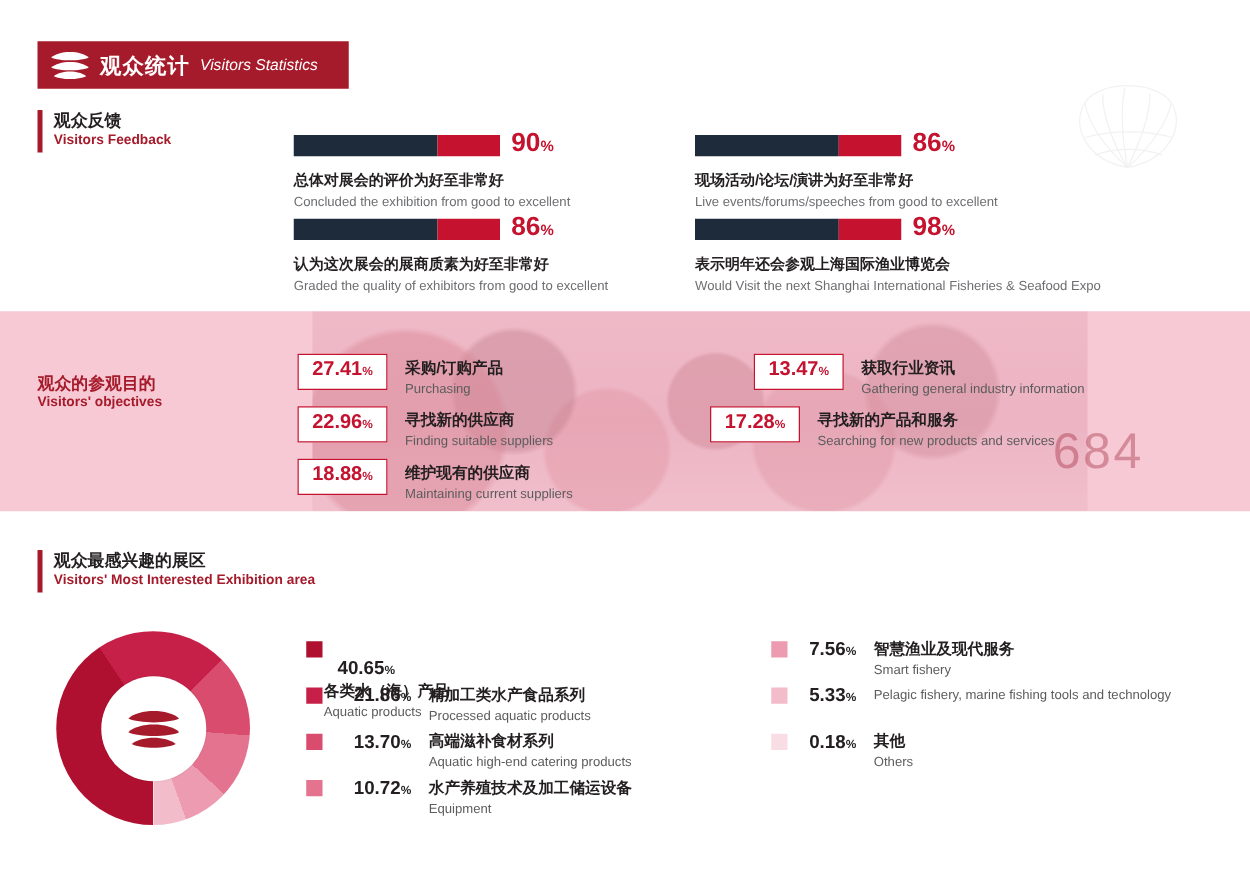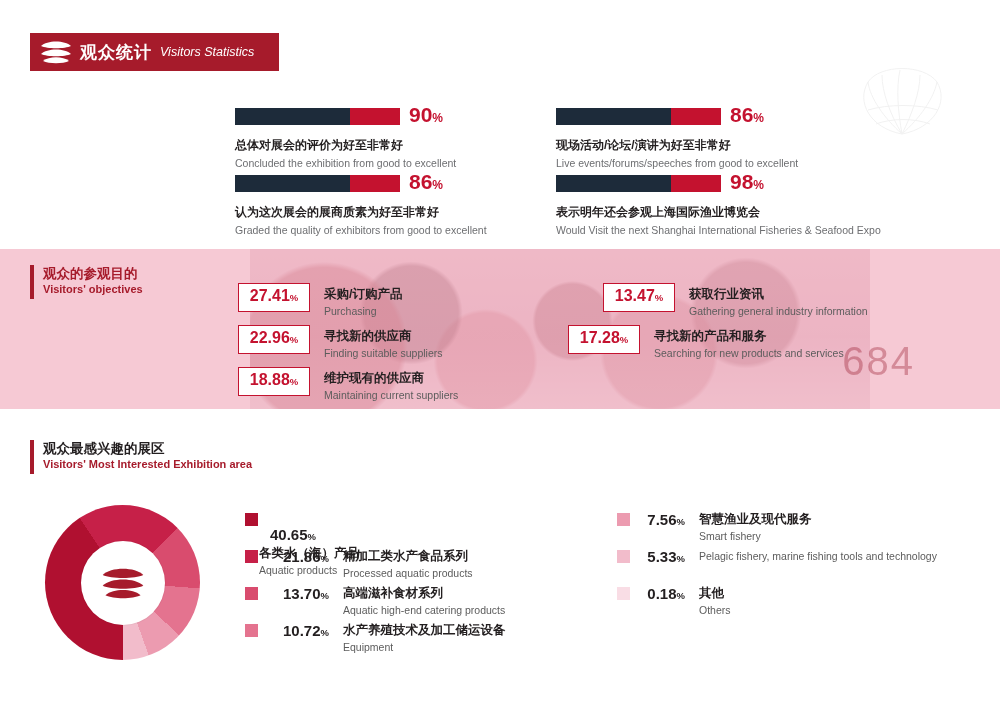--- a/index.html
+++ b/index.html
@@ -140,20 +140,27 @@
         <path d="M52 72 C40 52, 32 30, 32 13"></path>
         <path d="M52 72 C62 52, 70 30, 70 13"></path>
         <path d="M52 72 C34 56, 20 36, 18 20"></path>
         <path d="M52 72 C70 56, 84 36, 87 20"></path>
         <path d="M26 62 C42 56, 64 56, 80 62"></path>
         <path d="M18 48 C38 42, 68 42, 88 48"></path>
       </g>
     </svg>
   </div>
 
+  <div class="sec-label" style="left:30px;top:88px;height:34px;">
+    <div class="sec-bar"></div>
+    <div>
+      <div class="sec-cn">观众反馈</div>
+      <div class="sec-en">Visitors Feedback</div>
+    </div>
+  </div>
 
   <div class="fb" style="left:235px;top:104px;">
     <div class="fb-barwrap">
       <div class="fb-bar">
         <div class="fb-dark" style="width:115px;"></div>
           <div class="fb-red" style="width:50px;"></div>
       </div>
       <div class="fb-pct"><span>90</span><span class="sm">%</span></div>
     </div>
     <div class="fb-cn">总体对展会的评价为好至非常好</div>
@@ -194,21 +201,21 @@
     </div>
     <div class="fb-cn">表示明年还会参观上海国际渔业博览会</div>
     <div class="fb-en">Would Visit the next Shanghai International Fisheries &amp; Seafood Expo</div>
   </div>
 
   <div class="pink-band">
     <div class="band-photo"></div>
     <div class="band-number">684</div>
   </div>
 
-  <div class="sec-label light" style="left:30px;top:265px;height:34px;">
+  <div class="sec-label light" style="left:30px;top:298px;height:34px;flex-direction:column;">
     <div class="sec-bar"></div>
     <div>
       <div class="sec-cn">观众的参观目的</div>
       <div class="sec-en">Visitors' objectives</div>
     </div>
   </div>
 
   <div class="obj-item" style="left:238px;top:283px;">
     <div class="obj-box"><span>27.41</span><span class="sm">%</span></div>
     <div class="obj-txt">

